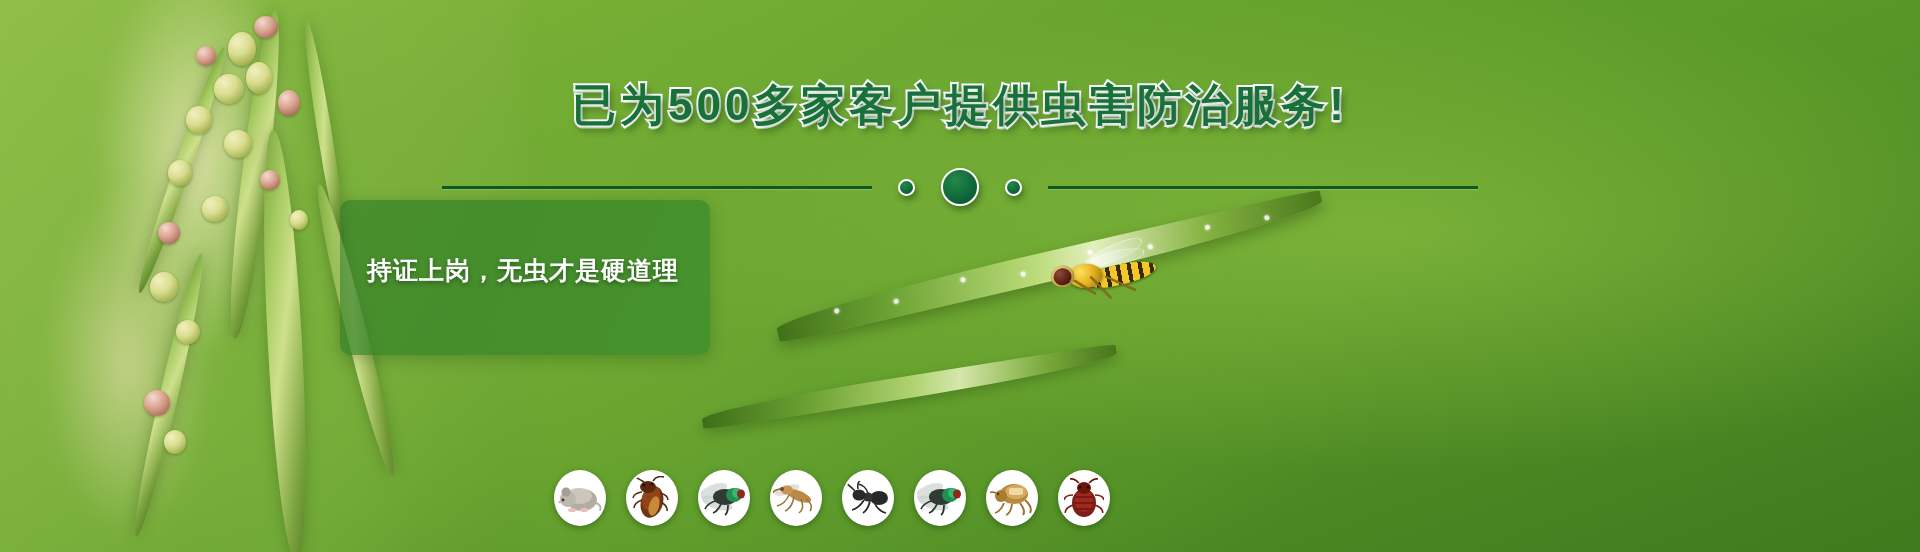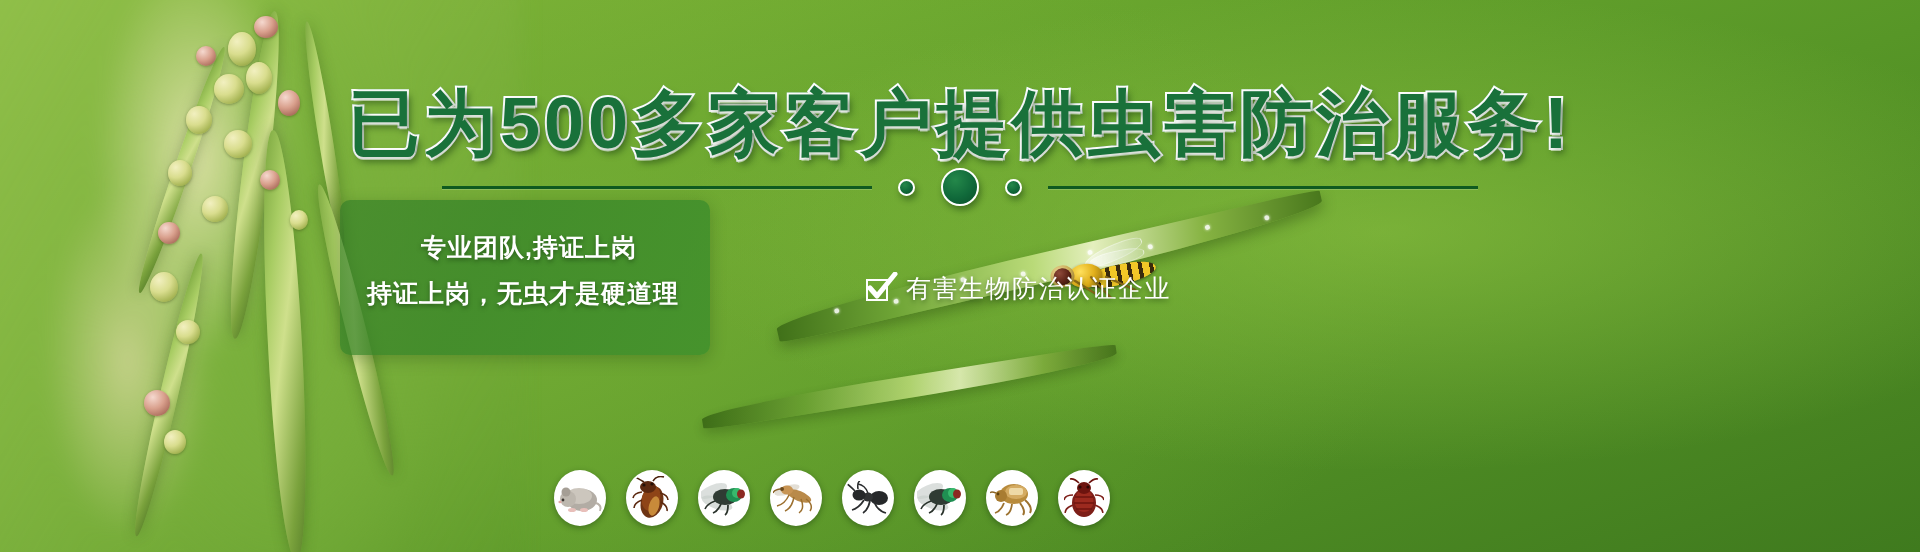--- a/index.html
+++ b/index.html
@@ -111,21 +111,21 @@
   .hf-wing.w2 { left:46px; top:4px;  width:56px; height:14px; transform:rotate(-4deg); }
   .hf-leg {
     position:absolute; height:2px; background:#8e6b18; border-radius:2px;
     box-shadow:0 0 1px rgba(0,0,0,.4);
   }
 
   
   #headline {
     position:absolute; left:0; top:76px; width:100%;
     text-align:center;
-    font-size:72px;
+    font-size:44px;
     font-weight:bold;
     letter-spacing:4px;
     color:#19713a;
     -webkit-text-stroke:4px #ffffff;
     paint-order:stroke fill;
     text-shadow:
       0 3px 0 rgba(255,255,255,.55),
       3px 5px 7px rgba(20,55,12,.55);
     white-space:nowrap;
   }
@@ -277,34 +277,24 @@
     <div class="rule"></div>
     <div class="dots">
       <span class="dot sm"></span>
       <span class="dot lg"></span>
       <span class="dot sm"></span>
     </div>
     <div class="rule"></div>
   </div>
 
   <div id="panel">
-    <div class="line l1">专业团队,持证上岗</div>
     <div class="line l2">持证上岗，无虫才是硬道理</div>
   </div>
 
   <div id="checklist">
-    <div class="row">
-      <span class="cb">
-        <span class="box"></span>
-        <svg width="34" height="32" viewBox="0 0 34 32">
-          <path d="M5 16 L12 24 L30 2" fill="none" stroke="#ffffff" stroke-width="5" stroke-linecap="round" stroke-linejoin="round"></path>
-        </svg>
-      </span>
-      <span class="txt">有害生物防治认证企业</span>
-    </div>
   </div>
 
   <div id="pests">
 
     <span class="pest" title="鼠">
       <svg width="44" height="34" viewBox="0 0 44 34">
         <ellipse cx="24" cy="19" rx="15" ry="11" fill="#b2aca4"></ellipse>
         <ellipse cx="21" cy="15" rx="13" ry="8" fill="#ccc6bd"></ellipse>
         <ellipse cx="10" cy="18" rx="8" ry="8" fill="#bdb7ae"></ellipse>
         <ellipse cx="8" cy="11" rx="4.5" ry="4.5" fill="#a59e95"></ellipse>

